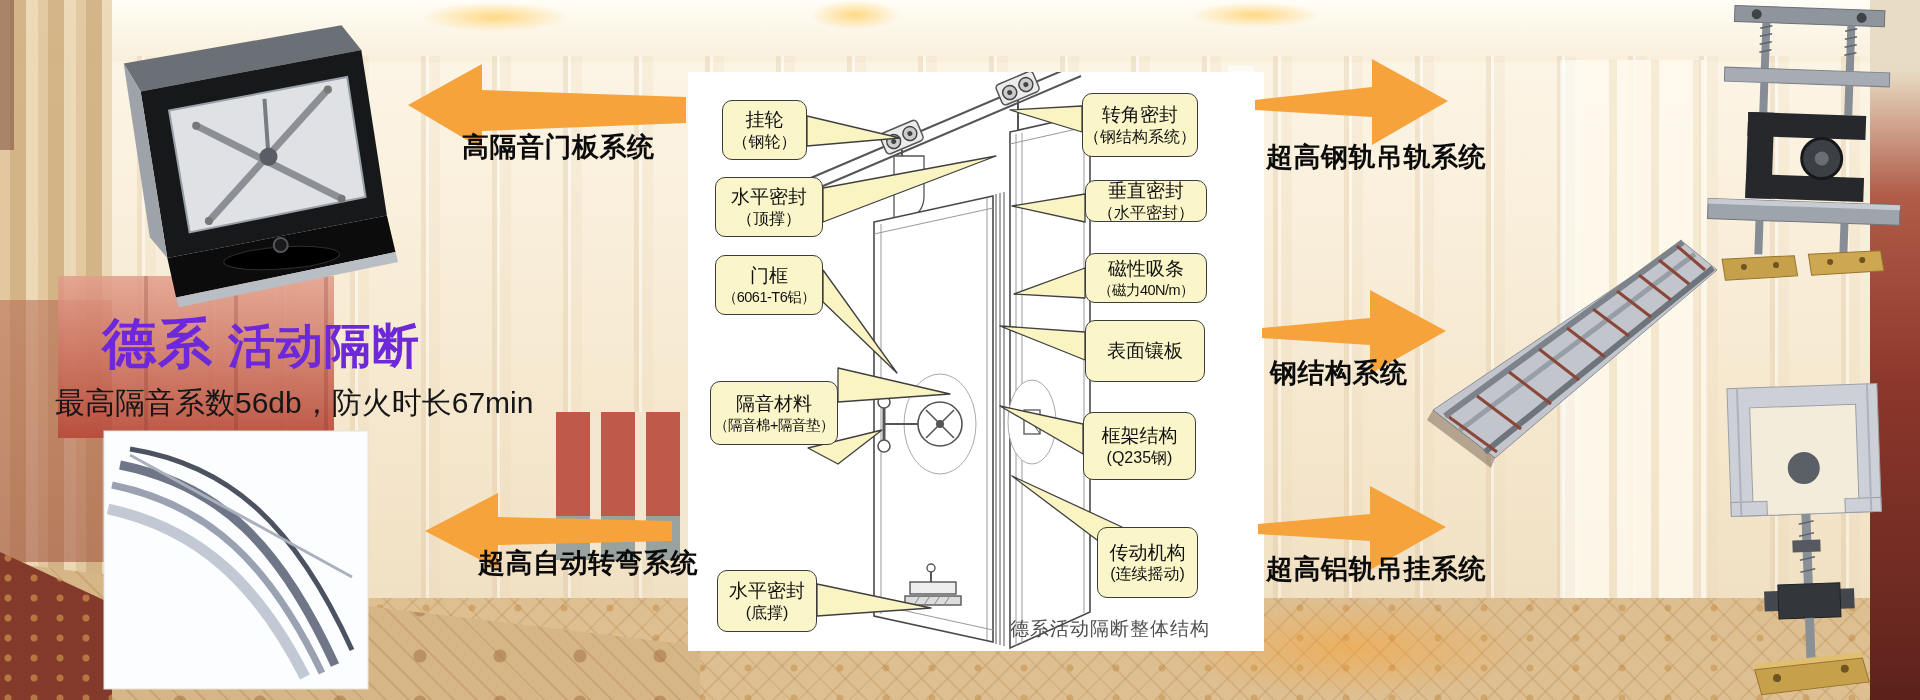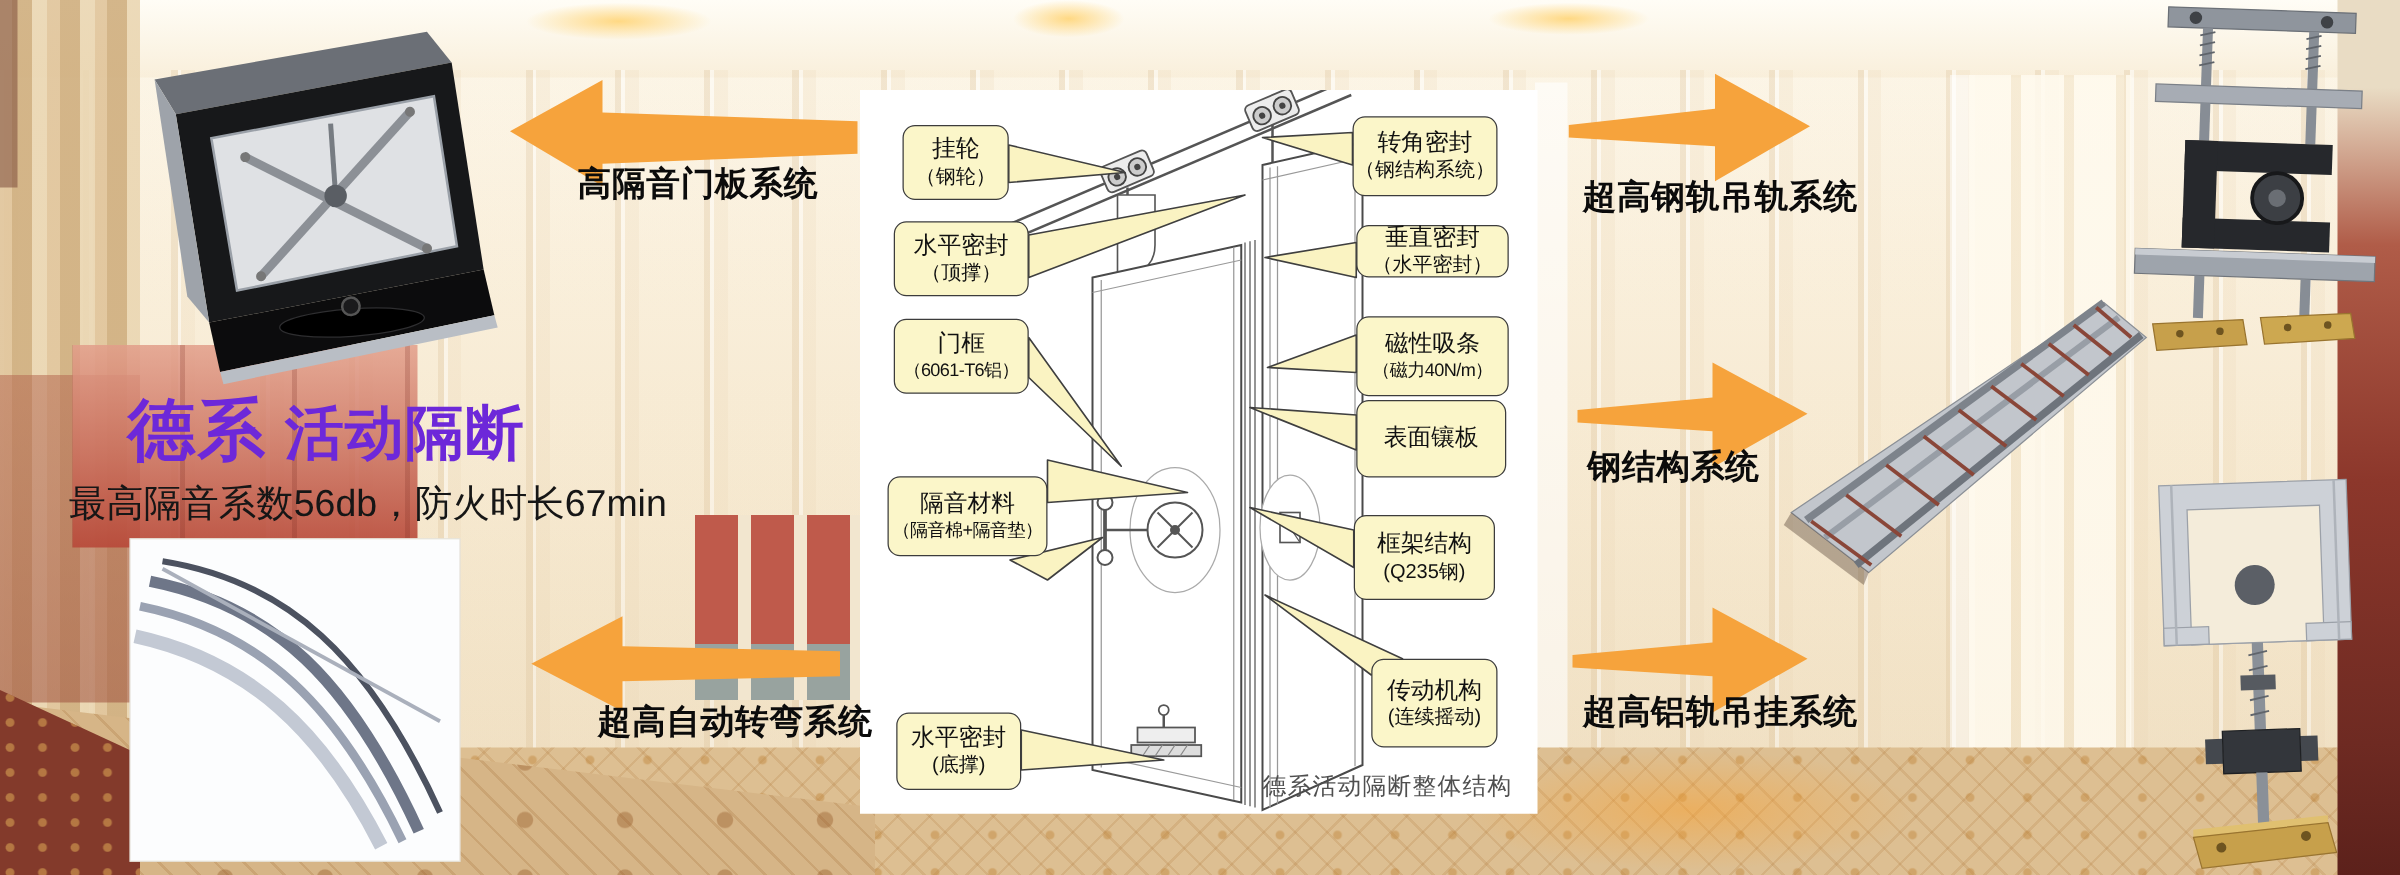--- a/index.html
+++ b/index.html
@@ -47,21 +47,21 @@
     background-size:26px 20px;}
   .floor-glow{left:1150px;top:596px;width:400px;height:104px;
     background:radial-gradient(ellipse at center,rgba(248,160,48,.5),transparent 65%);}
   
   .title{left:102px;top:308px;display:flex;align-items:baseline;color:#6d28d9;white-space:nowrap;}
   .title .t1{font-size:54px;font-weight:900;letter-spacing:2px;}
   .title .t2{font-size:47px;font-weight:700;margin-left:14px;letter-spacing:1px;}
   .subtitle{left:55px;top:383px;font-size:30px;color:#161616;white-space:nowrap;}
   .syslabel{font-size:27px;font-weight:800;color:#0b0b0b;white-space:nowrap;letter-spacing:.5px;}
   
-  .panel{left:688px;top:72px;width:542px;height:579px;background:#fff;}
+  .panel{left:688px;top:72px;width:542px;height:579px;background:#fff;padding-left:34px;}
   .co{position:absolute;background:#FBF6C9;border:1.6px solid #3c3c3c;border-radius:10px;
       display:flex;flex-direction:column;align-items:center;justify-content:center;
       color:#111;text-align:center;line-height:1.25;box-sizing:border-box;}
   .co .l1{font-size:19px;}
   .co .l2{font-size:16px;}
   .co .l2.small{font-size:14.5px;letter-spacing:-.5px;}
   .co .l2:empty{display:none;}
   .caption{left:322px;top:544px;width:200px;text-align:center;font-size:19px;color:#4f4f4f;letter-spacing:1px;}
   svg{display:block;}
 </style>
@@ -315,21 +315,21 @@
     </div>
 
     <div class="co" style="left:394px;top:21px;width:116px;height:64px;">
       <span class="l1">转角密封</span>
       <span class="l2">（钢结构系统）</span>
     </div>
     <div class="co" style="left:397px;top:108px;width:122px;height:42px;">
       <span class="l1">垂直密封</span>
       <span class="l2">（水平密封）</span>
     </div>
-    <div class="co" style="left:397px;top:181px;width:122px;height:64px;">
+    <div class="co" style="left:397px;top:181px;width:122px;height:50px;">
       <span class="l1">磁性吸条</span>
       <span class="l2 small">（磁力40N/m）</span>
     </div>
     <div class="co" style="left:397px;top:248px;width:120px;height:62px;">
       <span class="l1">表面镶板</span>
 
     </div>
     <div class="co" style="left:395px;top:340px;width:113px;height:68px;">
       <span class="l1">框架结构</span>
       <span class="l2">(Q235钢)</span>
@@ -344,21 +344,21 @@
 
   <svg class="abs" style="left:0;top:0;pointer-events:none;" width="1920" height="700" viewBox="0 0 1920 700">
     <polygon fill="#F6A33C" points="408,105 482,64 482,90 686,97 686,123 482,131 482,149"></polygon>
     <polygon fill="#F6A33C" points="425,531 498,493 498,517 672,521 672,541 498,545 498,569"></polygon>
     <polygon fill="#F6A33C" points="1255,100 1372,87 1372,59 1448,101 1372,145 1372,117 1255,110"></polygon>
     <polygon fill="#F6A33C" points="1262,328 1370,318 1370,290 1446,331 1370,374 1370,345 1262,338"></polygon>
     <polygon fill="#F6A33C" points="1258,524 1370,514 1370,486 1446,527 1370,570 1370,541 1258,534"></polygon>
   </svg>
 
   <div class="abs syslabel" style="left:462px;top:129px;">高隔音门板系统</div>
-  <div class="abs syslabel" style="left:478px;top:559px;">超高自动转弯系统</div>
+  <div class="abs syslabel" style="left:478px;top:545px;">超高自动转弯系统</div>
   <div class="abs syslabel" style="left:1266px;top:139px;">超高钢轨吊轨系统</div>
   <div class="abs syslabel" style="left:1270px;top:355px;">钢结构系统</div>
   <div class="abs syslabel" style="left:1266px;top:551px;">超高铝轨吊挂系统</div>
 
   <div class="abs title">
     <span class="t1">德系</span>
     <span class="t2">活动隔断</span>
   </div>
   <div class="abs subtitle">最高隔音系数56db，防火时长67min</div>
 

